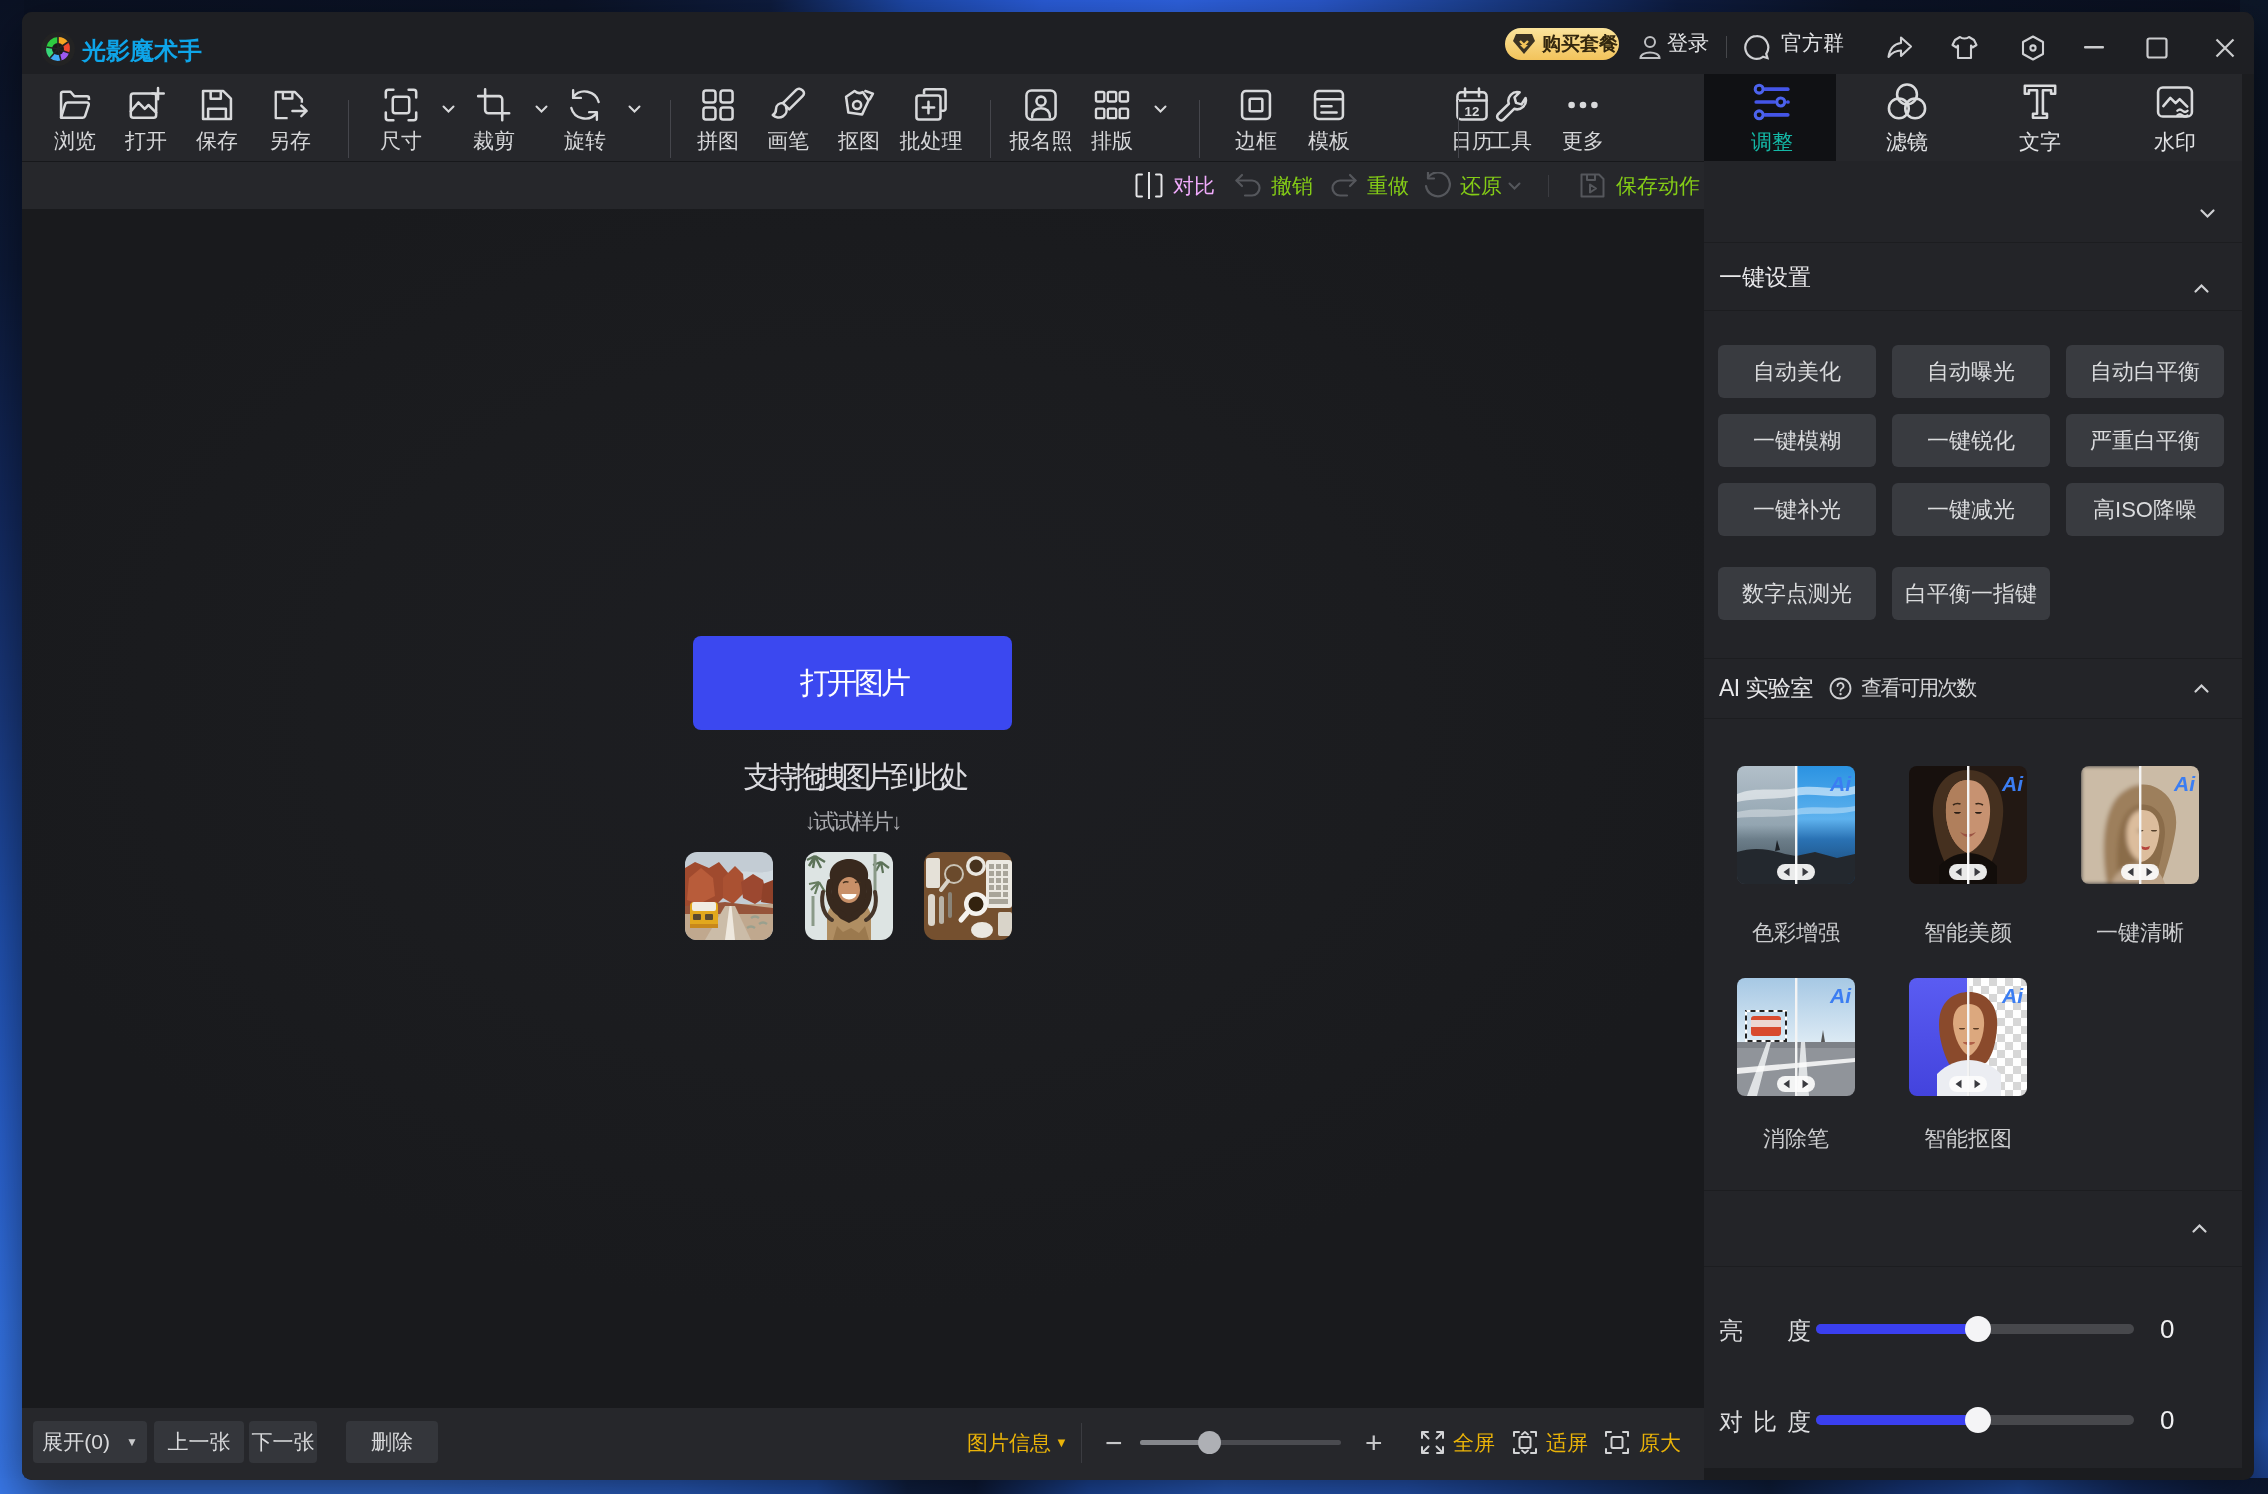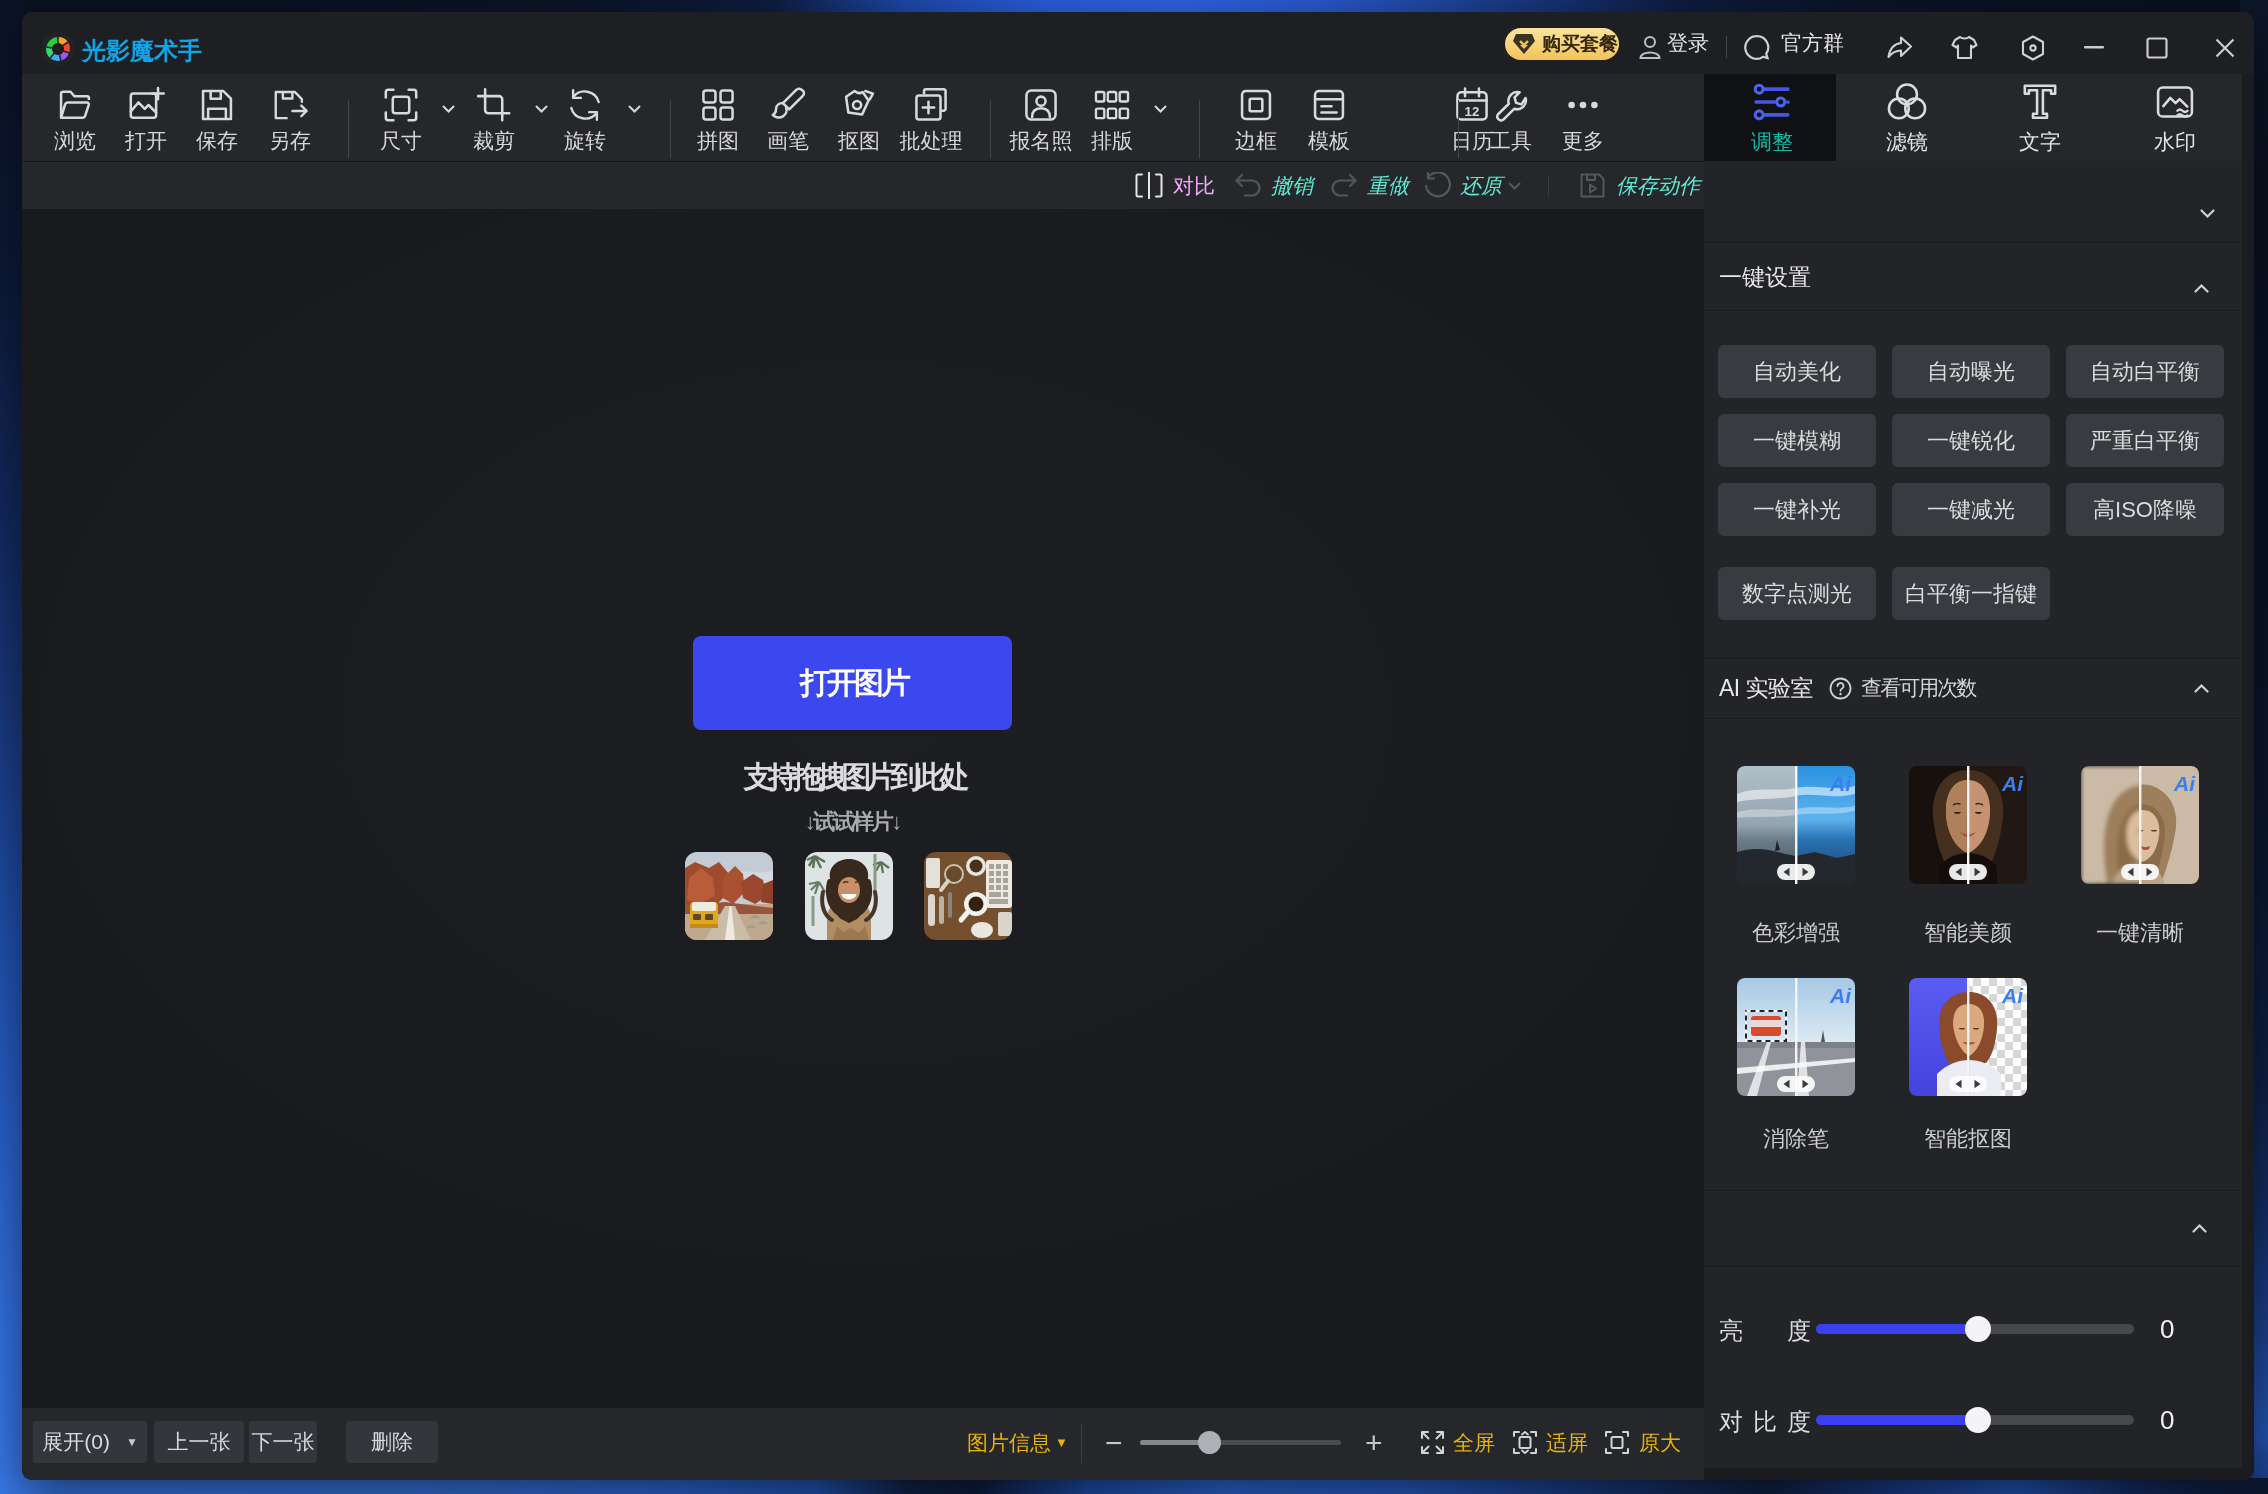--- a/index.html
+++ b/index.html
@@ -49,25 +49,25 @@
 #hdiv1{position:absolute;left:0;top:149px;width:2232px;height:1px;background:#17181b;}
 #row2{position:absolute;left:0;top:150px;width:1682px;height:47px;background:#26272b;}
 .tool{position:absolute;top:62px;width:96px;height:86px;display:flex;flex-direction:column;align-items:center;}
 .tool>svg{width:38px;height:38px;margin-top:12px;}
 .tool .lb{margin-top:3px;font-size:21px;color:#d6d7d9;white-space:nowrap;}
 .tsep{position:absolute;top:88px;width:1px;height:58px;background:#45464c;}
 .chev{position:absolute;top:92px;}
 
 .r2item{position:absolute;top:150px;height:47px;display:flex;align-items:center;}
 .r2item .lb{font-size:21px;margin-left:9px;white-space:nowrap;}
-.en{color:#f0abfc;} .dis{color:#5eead4;font-style:italic;}
+.en{color:#f0abfc;} .dis{color:#84cc16;}
 
 
 #canvas{position:absolute;left:0;top:197px;width:1682px;height:1199px;
-  background:radial-gradient(ellipse 900px 600px at 50% 42%,#1d1e22 0%,#1b1c1f 60%,#191a1d 100%);font-weight:bold;}
+  background:radial-gradient(ellipse 900px 600px at 50% 42%,#1d1e22 0%,#1b1c1f 60%,#191a1d 100%);}
 #openbtn{position:absolute;left:671px;top:427px;width:319px;height:94px;border-radius:8px;
   background:#3b48f0;display:flex;align-items:center;justify-content:center;
   font-size:30px;color:#fff;letter-spacing:-3px;text-indent:3px;}
 #dragtxt{position:absolute;left:491px;top:548px;width:676px;text-align:center;font-size:30px;color:#dcdce0;letter-spacing:-5.5px;text-indent:5.5px;}
 #sampletxt{position:absolute;left:491px;top:598px;width:676px;text-align:center;font-size:22px;color:#a9aaae;letter-spacing:-2.5px;text-indent:2.5px;}
 .sample{position:absolute;top:643px;width:88px;height:88px;border-radius:12px;overflow:hidden;}
 
 
 #bottombar{position:absolute;left:0;top:1396px;width:1682px;height:72px;background:#26272b;}
 .bbtn{position:absolute;top:13px;height:42px;border-radius:4px;background:#34363b;color:#d9dadc;

